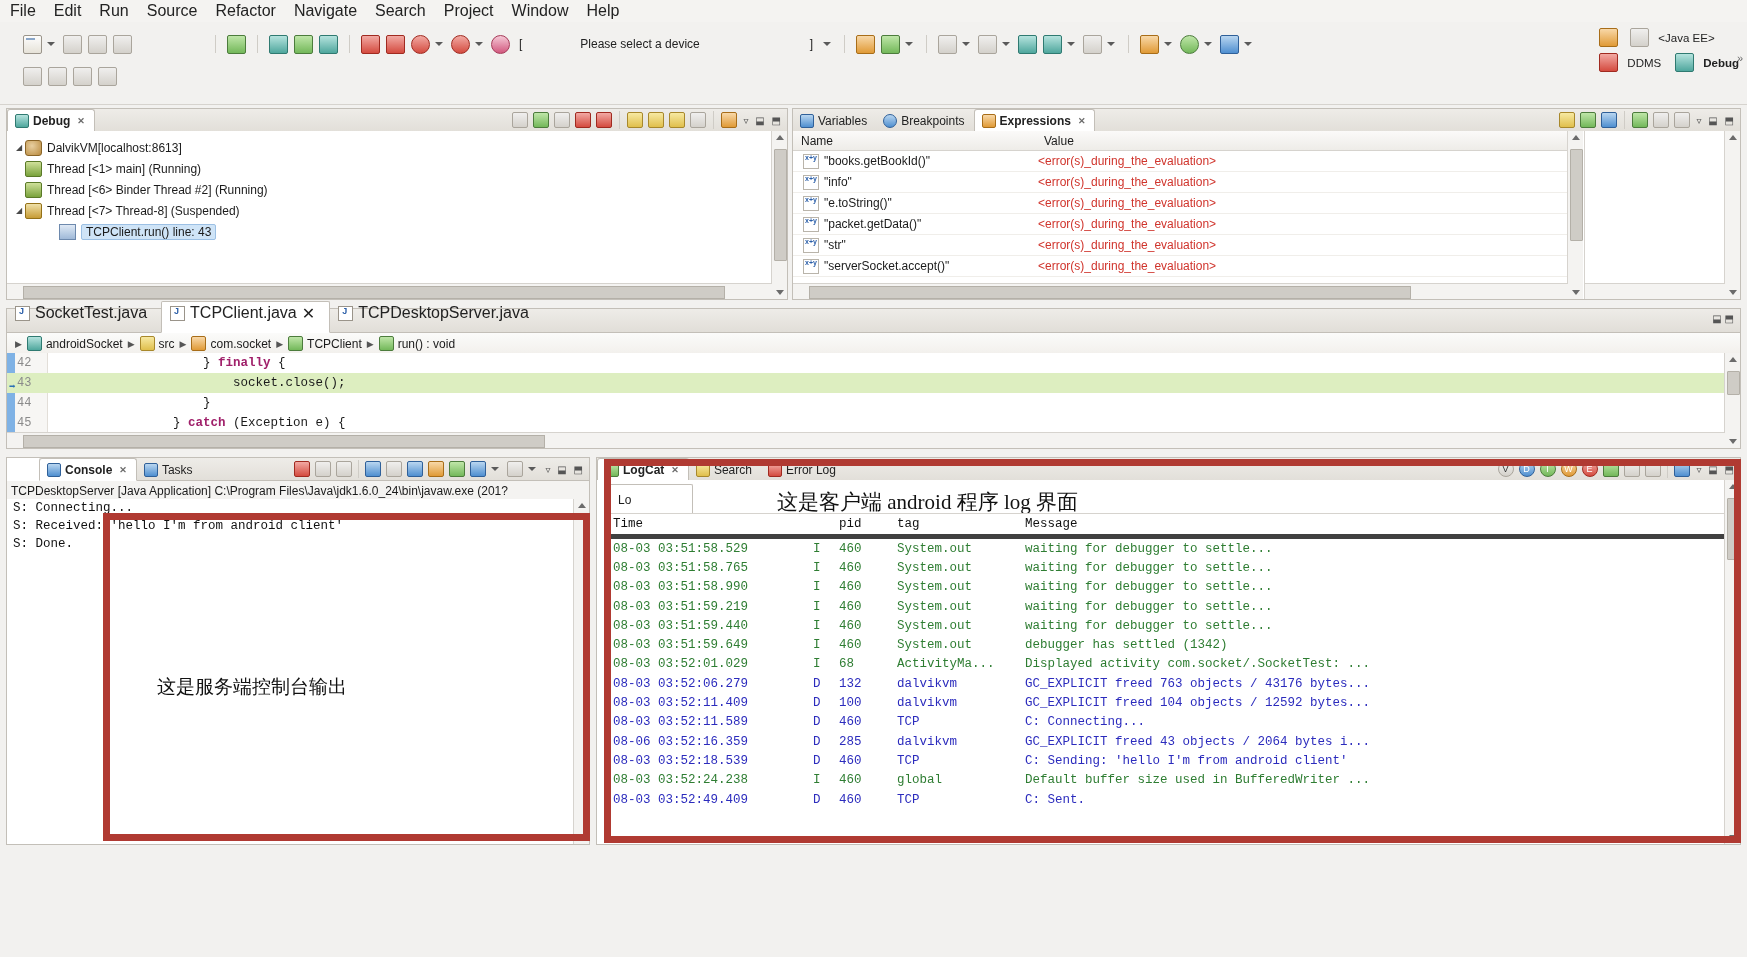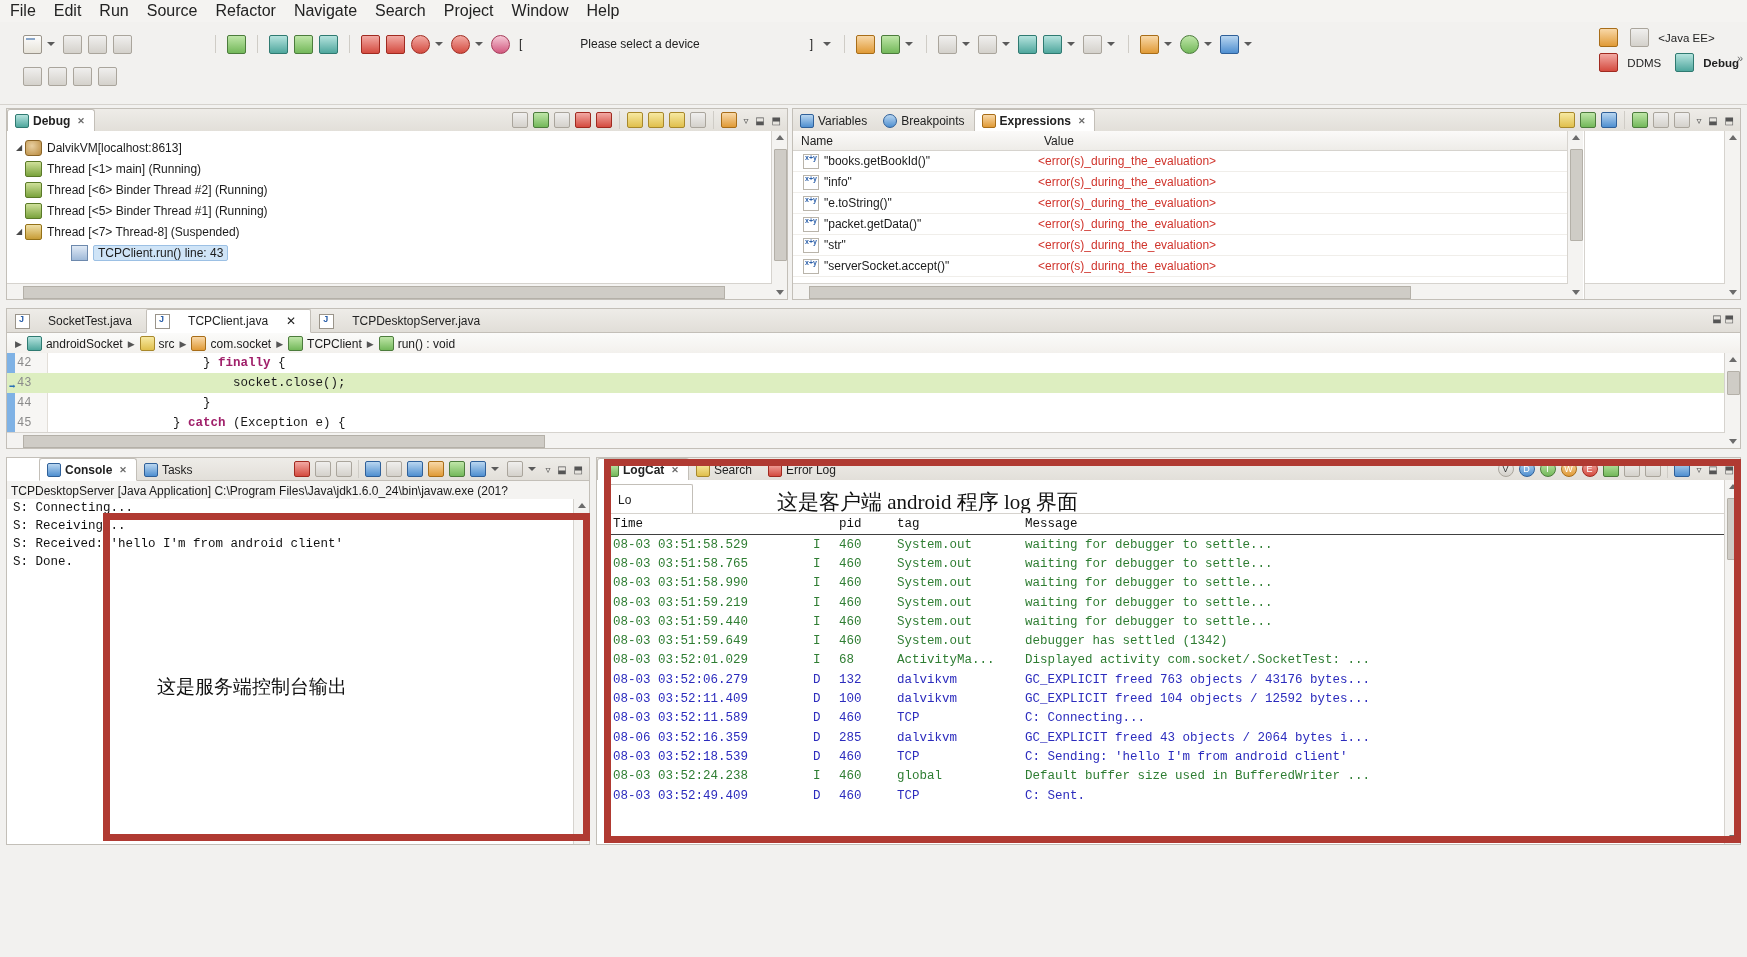--- a/index.html
+++ b/index.html
@@ -61,21 +61,21 @@
   .vbody{position:absolute;left:0;right:0;top:22px;bottom:0;background:#fff;overflow:hidden;}
 
   
   #debug-view{left:6px;top:108px;width:782px;height:192px;}
   .tree{padding:6px 0 0 0;font-size:12px;}
   .trow{display:flex;align-items:center;height:21px;padding-left:6px;white-space:nowrap;}
   .trow .arrow{width:12px;color:#4a4a4a;font-size:8px;text-align:center;}
   .trow .tico{width:15px;height:14px;margin-right:5px;display:inline-block;position:relative;}
   .sel-blue{background:#cfe4f7;border:1px solid #9cc0e4;border-radius:2px;padding:0 4px;}
   .ind1{}
-  .ind2{padding-left:52px;}
+  .ind2{padding-left:40px;}
   .i-vm{background:radial-gradient(circle at 40% 35%,#e8cfa0,#b98a3e);border:1px solid #8a6426;border-radius:3px;}
   .i-thread{background:linear-gradient(#cfe09a,#7aa33c);border:1px solid #5a7a28;border-radius:2px;}
   .i-thread-s{background:linear-gradient(#efe0a8,#c79c36);border:1px solid #947118;border-radius:2px;}
   .i-frame{background:linear-gradient(#dfe9f5,#9fb9d8);border:1px solid #6d89ad;}
 
   
   .vscroll{position:absolute;right:0;top:0;bottom:0;width:15px;background:#f4f3f1;border-left:1px solid #d6d3ce;}
   .vscroll .thumb{position:absolute;left:2px;width:11px;background:#cfccc6;border:1px solid #b4b0a8;border-radius:1px;}
   .vscroll .ar{position:absolute;left:4px;width:0;height:0;border-left:4px solid transparent;
      border-right:4px solid transparent;}
@@ -94,21 +94,21 @@
   .exprow .val{color:#d0342c;white-space:nowrap;}
   .i-expr{width:14px;height:13px;background:#fff;border:1px solid #b9b4aa;position:relative;
     font-size:7px;color:#2a5ea8;line-height:6px;text-align:center;font-weight:bold;}
   .expr-panel{position:absolute;left:0;top:0;width:790px;bottom:0;}
   .expr-right{position:absolute;left:791px;top:0;right:0;bottom:0;background:#fff;border-left:1px solid #d6d3ce;}
 
   
   #editor{left:6px;top:308px;width:1735px;height:141px;}
   .etabs{height:23px;background:linear-gradient(#eeece8,#e1ded8);border-bottom:1px solid #c3bfb8;
      display:flex;align-items:flex-end;position:relative;}
-  .etab{height:22px;display:flex;align-items:center;gap:18px;padding:0 14px 0 8px;font-size:12px;
+  .etab{height:22px;display:flex;align-items:center;gap:5px;padding:0 14px 8px 8px;font-size:16px;
      white-space:nowrap;color:#222;}
   .etab.active{background:#fff;border:1px solid #c3bfb8;border-bottom:1px solid #fff;margin-bottom:-1px;
      border-radius:2px 2px 0 0;}
   .i-java{width:13px;height:13px;background:#fff;border:1px solid #9a948a;position:relative;}
   .i-java:after{content:"J";position:absolute;left:3px;top:-1px;font-size:9px;color:#2a5ea8;font-weight:bold;}
   .breadcrumb{height:21px;background:linear-gradient(#fbfbfa,#f2f0ec);border-bottom:1px solid #dcd8d2;
      display:flex;align-items:center;gap:5px;padding-left:8px;font-size:12px;white-space:nowrap;}
   .bc-sep{color:#555;font-size:9px;}
   .bc-item{display:flex;align-items:center;gap:4px;}
   .code{position:absolute;left:0;right:0;top:44px;bottom:0;background:#fff;
@@ -134,21 +134,21 @@
 
   
   #logcat{left:596px;top:457px;width:1145px;height:388px;}
   .lcbody{position:absolute;left:0;right:0;top:22px;bottom:0;background:#fff;}
   .lc-savetab{position:absolute;left:12px;top:4px;width:74px;height:30px;background:#fff;
      border:1px solid #c3bfb8;border-bottom:none;border-radius:2px 2px 0 0;font-size:12px;
      display:flex;align-items:center;padding-left:8px;}
   .lc-note{position:absolute;left:180px;top:8px;font-family:"Liberation Serif",serif;font-size:21px;color:#111;}
   .lc-filterline{position:absolute;left:12px;top:33px;right:14px;height:1px;background:#d6d3ce;}
   .lc-table{position:absolute;left:12px;top:34px;right:14px;bottom:4px;overflow:hidden;}
-  .lc-head{display:flex;height:20px;align-items:center;border-bottom:1px solid #404040;
+  .lc-head{display:flex;height:20px;align-items:center;border-bottom:5px solid #404040;
      font-family:"Liberation Mono",monospace;font-size:12.5px;color:#111;background:#fff;}
   .lc-row{display:flex;height:19.3px;align-items:center;font-family:"Liberation Mono",monospace;
      font-size:12.5px;color:#2e7d32;}
   .lc-c-time{width:200px;padding-left:4px;}
   .lc-c-lvl{width:26px;}
   .lc-c-pid{width:58px;}
   .lc-c-tag{width:128px;}
   .lc-c-msg{flex:1;white-space:nowrap;overflow:hidden;}
   .row-D{color:#2b2bbd;}
   .row-I{color:#2e7d32;}
@@ -284,25 +284,20 @@
           </div>
           <div class="trow ind1">
             <span class="arrow"></span>
             <span class="tico i-thread"></span>
             <span>Thread [&lt;1&gt; main] (Running)</span>
           </div>
           <div class="trow ind1">
             <span class="arrow"></span>
             <span class="tico i-thread"></span>
             <span>Thread [&lt;6&gt; Binder Thread #2] (Running)</span>
-          </div>
-          <div class="trow ind1">
-            <span class="arrow"></span>
-            <span class="tico i-thread"></span>
-            <span>Thread [&lt;5&gt; Binder Thread #1] (Running)</span>
           </div>
           <div class="trow ind1">
             <span class="arrow">◢</span>
             <span class="tico i-thread-s"></span>
             <span>Thread [&lt;7&gt; Thread-8] (Suspended)</span>
           </div>
           <div class="trow ind2">
             <span class="arrow"></span>
             <span class="tico i-frame"></span>
             <span class="sel-blue">TCPClient.run() line: 43</span>
@@ -504,21 +499,20 @@
         <span class="caret"></span>
         <span class="ico i-gray"></span>
         <span class="caret"></span>
         <span class="minmax">▿ ⬓ ⬒</span>
       </div>
     </div>
     <div class="conhdr">TCPDesktopServer [Java Application] C:\Program Files\Java\jdk1.6.0_24\bin\javaw.exe (201?</div>
     <div class="conbody">
       <div id="console-lines">
           <div class="conline">S: Connecting...</div>
-          <div class="conline">S: Receiving...</div>
           <div class="conline">S: Received: 'hello I'm from android client'</div>
           <div class="conline">S: Done.</div>
         </div>
       <div class="cn-note">这是服务端控制台输出</div>
       <div class="vscroll">
         <span class="ar up"></span>
         <span class="ar dn"></span>
       </div>
     </div>
   </div>

